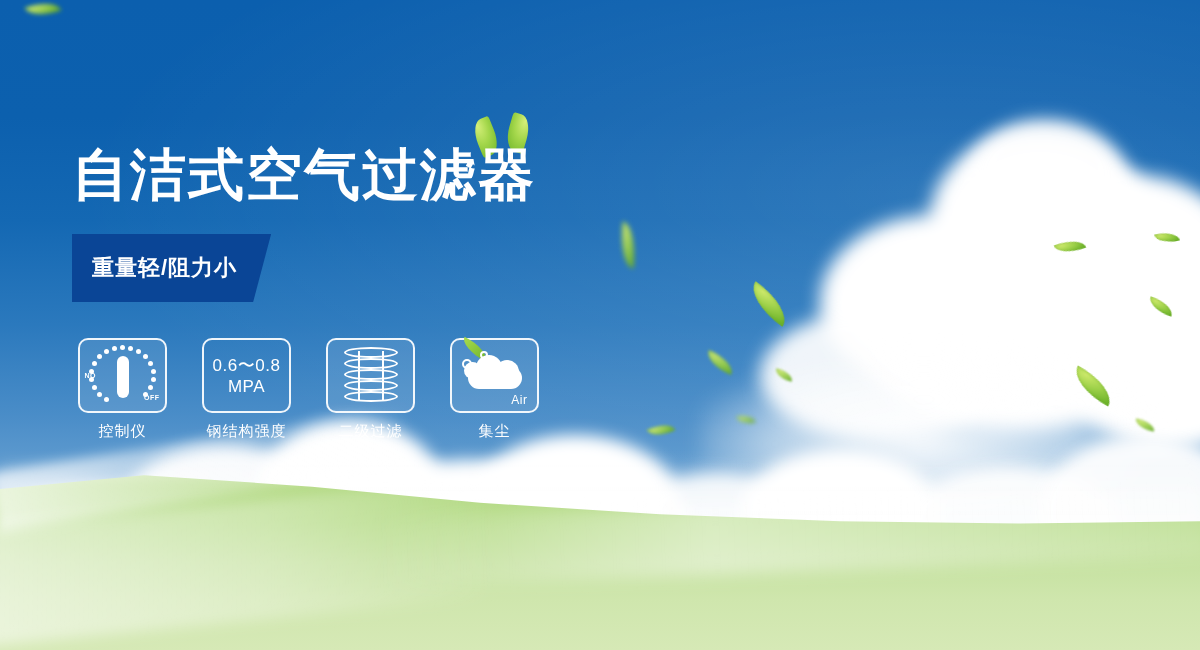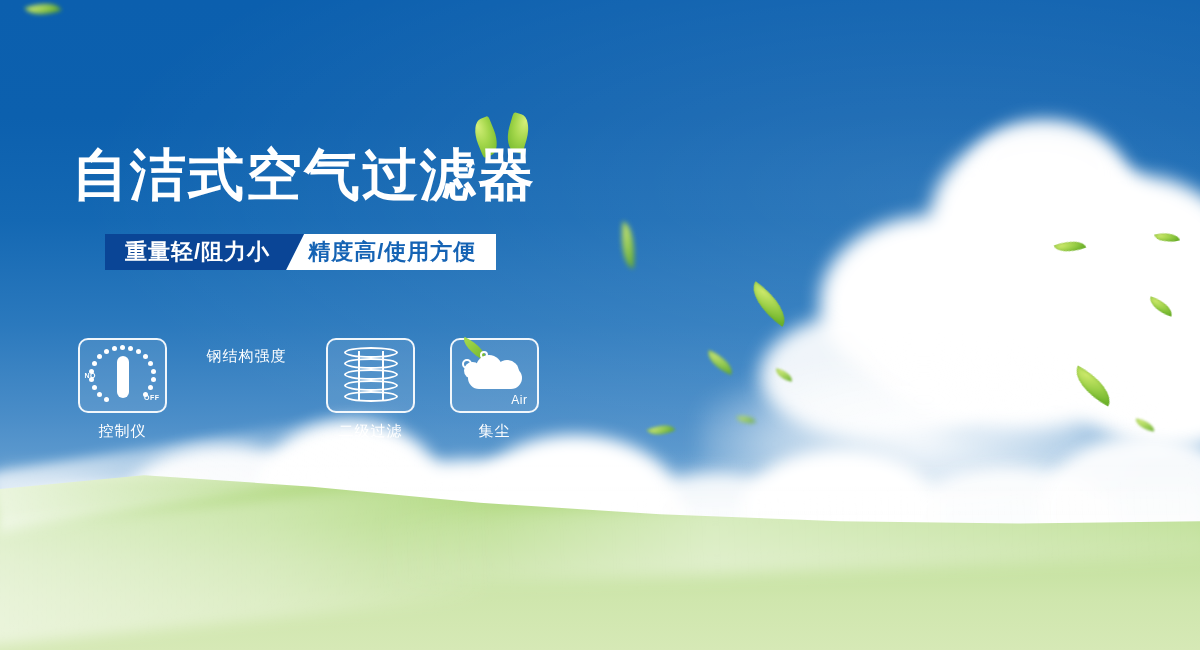--- a/index.html
+++ b/index.html
@@ -122,21 +122,21 @@
   .sprout{ position:absolute; left:474px; top:110px; width:64px; height:50px; }
   .sprout .lf{
     position:absolute; width:20px; height:38px;
     background:radial-gradient(110% 110% at 30% 15%, #d5ef7a 0%, #a4d74b 45%, #73b82c 90%);
     border-radius:60% 10% 60% 10%;
   }
   .sprout .lf-l{ left:2px;  top:8px;  transform:rotate(-22deg); }
   .sprout .lf-r{ left:34px; top:4px;  transform:rotate(16deg) scaleX(-1); }
 
   
-  .subbar{ position:absolute; left:72px; top:234px; height:36px; display:flex;margin-left:33px; }
+  .subbar{ position:absolute; left:72px; top:234px; height:68px; display:flex; }
   .sub-left{
     background:#0a4596; color:#ffffff;
     font-size:22px; letter-spacing:1px; font-weight:700;
     display:flex; align-items:center; padding:0 18px 0 20px;
     clip-path: polygon(0 0, 100% 0, calc(100% - 18px) 100%, 0 100%);
     padding-right:34px;
   }
   .sub-right{
     background:#ffffff; color:#1563b4;
     font-size:22px; letter-spacing:1px; font-weight:700;
@@ -257,21 +257,20 @@
 
   <div class="sprout">
     <span class="lf lf-l"></span>
     <span class="lf lf-r"></span>
   </div>
 
   <div class="title">自洁式空气过滤器</div>
 
   <div class="subbar">
     <div class="sub-left">重量轻/阻力小</div>
-    <div class="sub-right">精度高/使用方便</div>
   </div>
 
   <div class="features">
 
     <div class="feat">
       <div class="feat-box filled">
         <div class="gauge">
           <span class="dot" style="left:34px; top:0px;"></span>
           <span class="dot" style="left:26px; top:1px;"></span>
           <span class="dot" style="left:42px; top:1px;"></span>
@@ -292,20 +291,26 @@
           <span class="dot" style="left:18px; top:52px;"></span>
           <span class="needle"></span>
           <span class="tag tag-no">NO</span>
           <span class="tag tag-off">OFF</span>
         </div>
       </div>
       <div class="feat-label">控制仪</div>
     </div>
 
     <div class="feat">
+      <div class="feat-box">
+        <div class="feat-text">
+          <div>0.6〜0.8</div>
+          <div>MPA</div>
+        </div>
+      </div>
       <div class="feat-label">钢结构强度</div>
     </div>
 
     <div class="feat">
       <div class="feat-box filled">
         <div class="coil">
           <span class="stem"></span>
           <span class="ring" style="top:0px;"></span>
           <span class="ring" style="top:11px;"></span>
           <span class="ring" style="top:22px;"></span>

